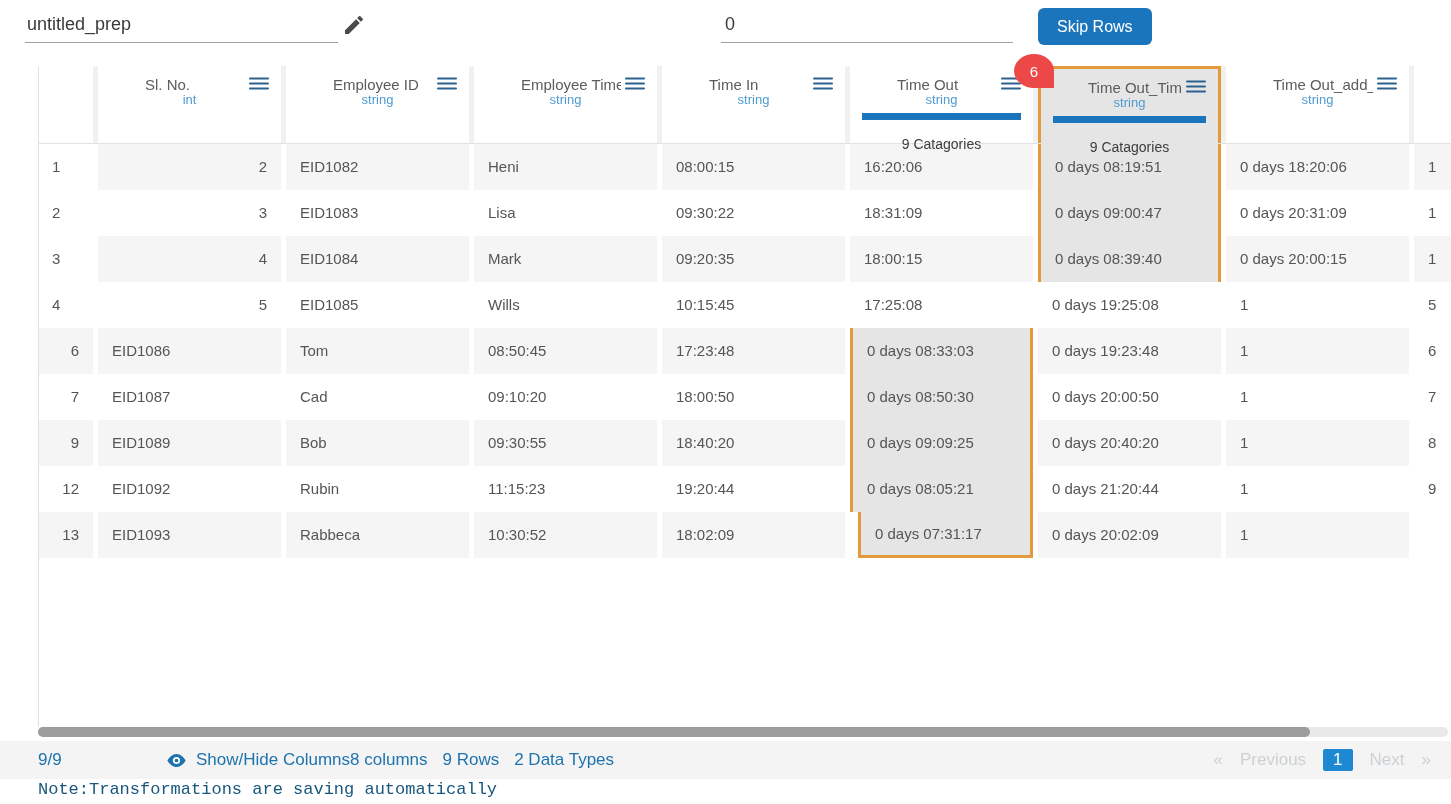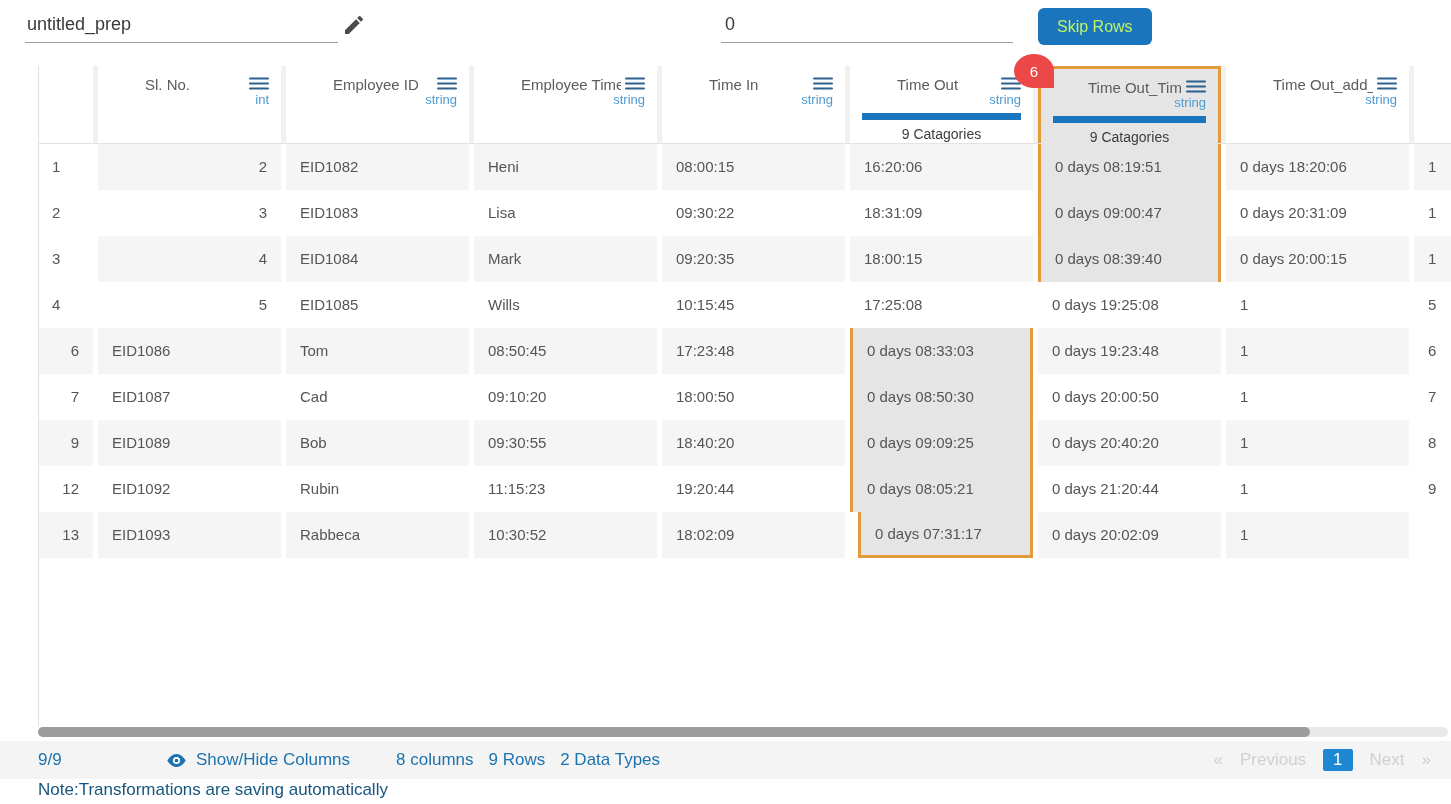--- a/index.html
+++ b/index.html
@@ -17,21 +17,21 @@
     font-family:inherit; font-size:18px; color:#3a3a3a; padding:2px 2px 7px;
   }
   .pencil { position:absolute; left:334px; top:13px; width:24px; height:24px; cursor:pointer; }
   .skip-input {
     position:absolute; left:713px; top:12px; width:292px; background:transparent;
     border:none; border-bottom:1px solid #9e9e9e; outline:none;
     font-family:inherit; font-size:18px; color:#3a3a3a; padding:2px 4px 7px;
   }
   .skip-btn {
     position:absolute; left:1030px; top:8px; height:37px; padding:0 19px;
-    background:var(--accent,#1b75bc); color:#bef264; border:none; border-radius:6px;
+    background:var(--accent,#1b75bc); color:#ffffff; border:none; border-radius:6px;
     font-family:inherit; font-size:16px; cursor:pointer;
   }
 
   
   .table { position:absolute; left:38px; top:66px; width:1413px; }
   .hgrid, .bgrid {
     display:grid;
     grid-template-columns:55px repeat(7,183px) 37px;
     column-gap:5px;
   }
@@ -40,23 +40,23 @@
     background:#fff; height:77px; padding:10px 12px 0; position:relative;
   }
   .hcell.hl-h {
     background:var(--hlbg,#e6e6e6);
     border:3px solid var(--orange,#e39a3b); border-bottom:none;
   }
   .h-top { display:flex; justify-content:space-between; align-items:flex-start; }
   .h-title { font-size:15px; color:#5c5c5c; white-space:nowrap; overflow:hidden; flex:1; min-width:0;margin-left:35px; }
   .ham { flex-shrink:0; margin-left:4px; cursor:pointer; }
   .ham svg { display:block; }
-  .h-type { text-align:right; font-size:13px; color:var(--type-blue,#4f9bd2); margin-top:-1px; }
+  .h-type { text-align:center; font-size:13px; color:var(--type-blue,#4f9bd2); margin-top:-1px; }
   .h-bar { height:7px; background:var(--accent,#1b75bc); margin-top:6px; }
-  .h-cat { text-align:center; font-size:14px; color:#3d3d3d; margin-top:6px; }
+  .h-cat { text-align:center; font-size:14px; color:#3d3d3d; margin-top:16px; }
   .badge {
     position:absolute; left:-27px; top:-15px; width:40px; height:34px;
     background:var(--red,#ec4848); border-radius:50% 50% 0 50%;
     color:#fff; font-size:15px; display:flex; align-items:center; justify-content:center;
     z-index:5;
   }
 
   .bgrid { background:#fff; grid-auto-rows:46px; }
   .cell {
     font-size:15px; color:#555; line-height:46px; padding:0 14px;
@@ -84,27 +84,27 @@
   
   .footer {
     position:absolute; left:0; top:741px; width:100%; height:38px; background:#f4f4f4;
     display:flex; align-items:center; padding:0 16px 0 38px;
     font-size:17px; color:var(--link,#1e73ae);
   }
   .f-results { width:128px; }
   .f-showhide { display:flex; align-items:center; gap:9px; cursor:pointer;justify-content:center; }
   .eye { display:flex; align-items:center; }
   .f-stat { cursor:pointer; }
-  .f-stat.first { margin-left:46px; }
+  .f-stat.first { }
   .f-stat + .f-stat { margin-left:15px; }
   .pager { margin-left:auto; display:flex; align-items:center; gap:17px; margin-right:4px; }
   .pg.dim { color:#ccd1d5; cursor:default; }
   .pg.current { background:#1e88d2; color:#fff; padding:1px 10px; border-radius:2px; cursor:pointer; }
 
-  .note { position:absolute; left:38px; top:780px; font-size:17px; color:#17567d; }
+  .note { position:absolute; left:38px; top:780px; font-size:17px; color:#17567d;font-family:Liberation Mono, monospace; }
 </style>
 </head>
 <body>
 
 <div class="app">
 
   <div class="topbar">
     <input class="name-input" value="untitled_prep" style="">
     <span class="pencil">
       <svg width="24" height="24" viewBox="0 0 24 24">

